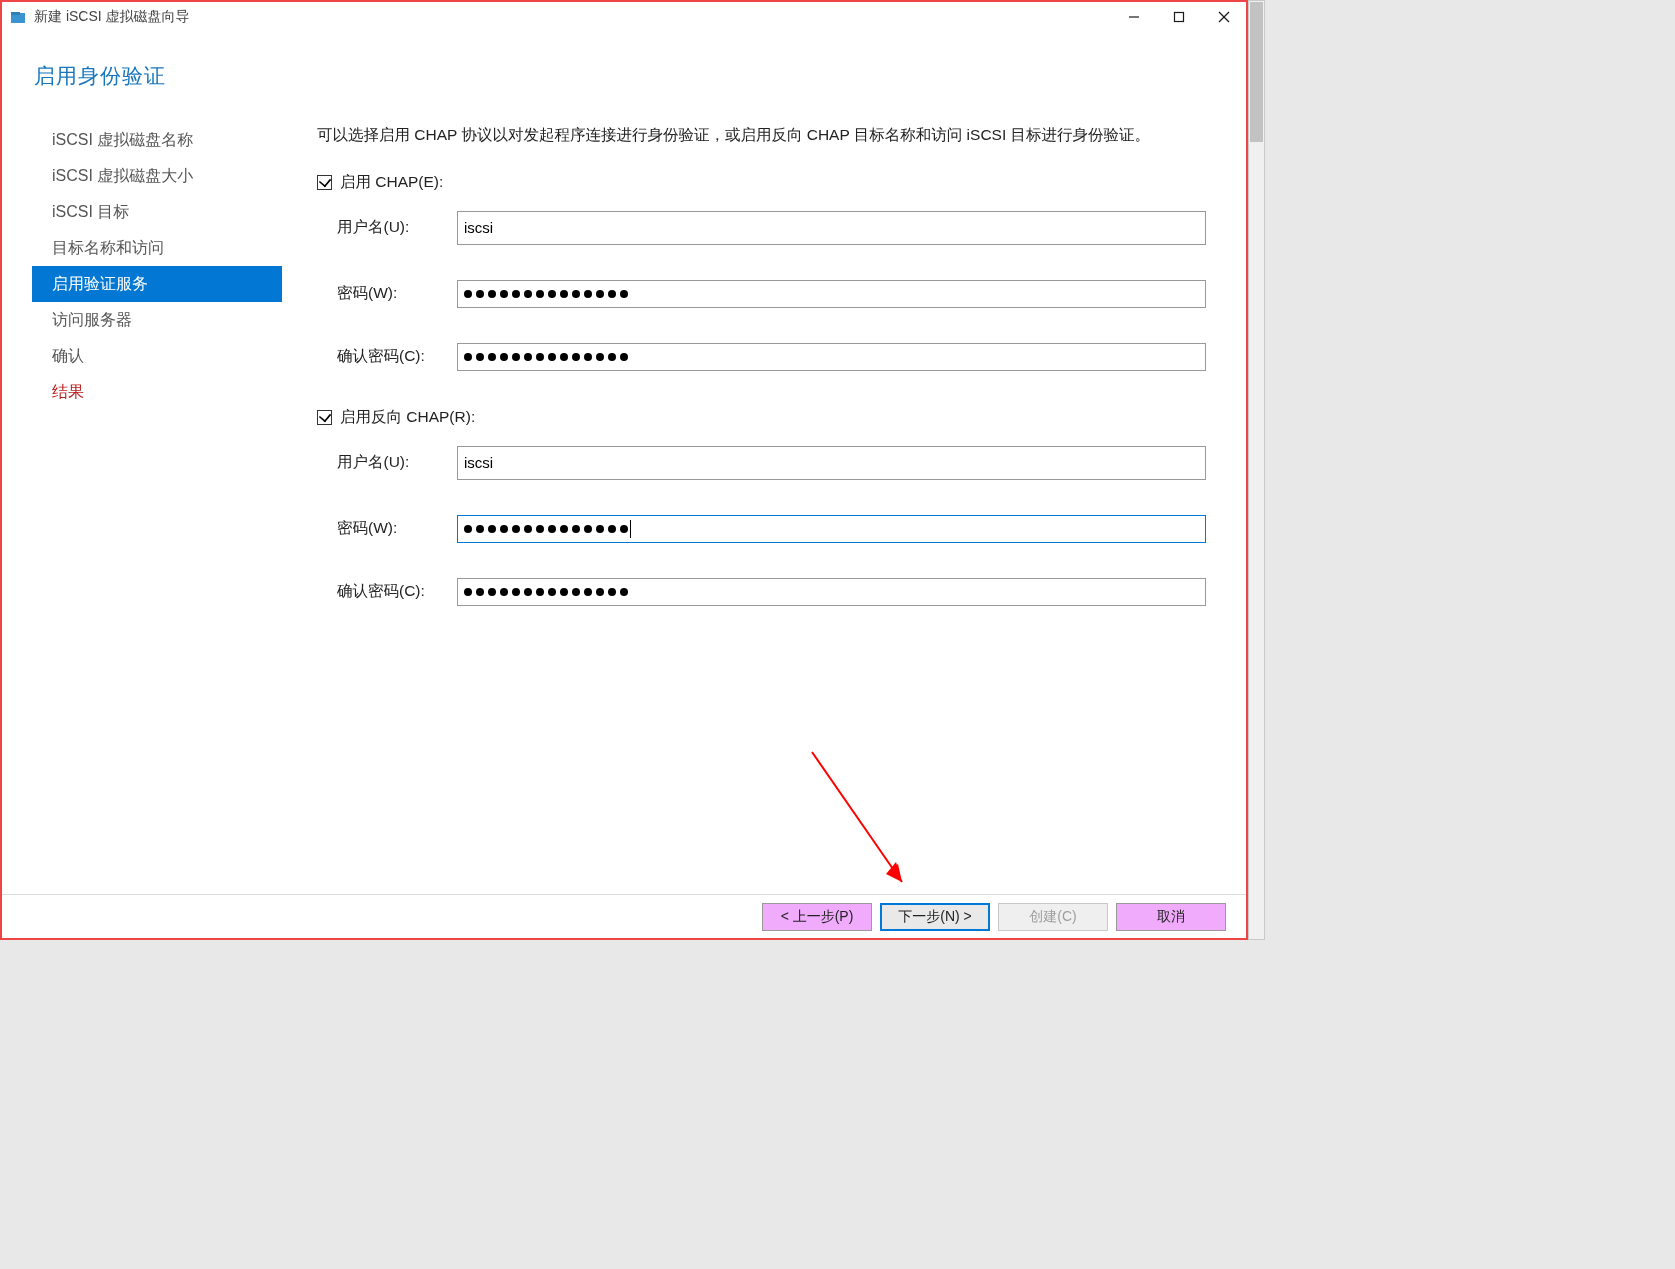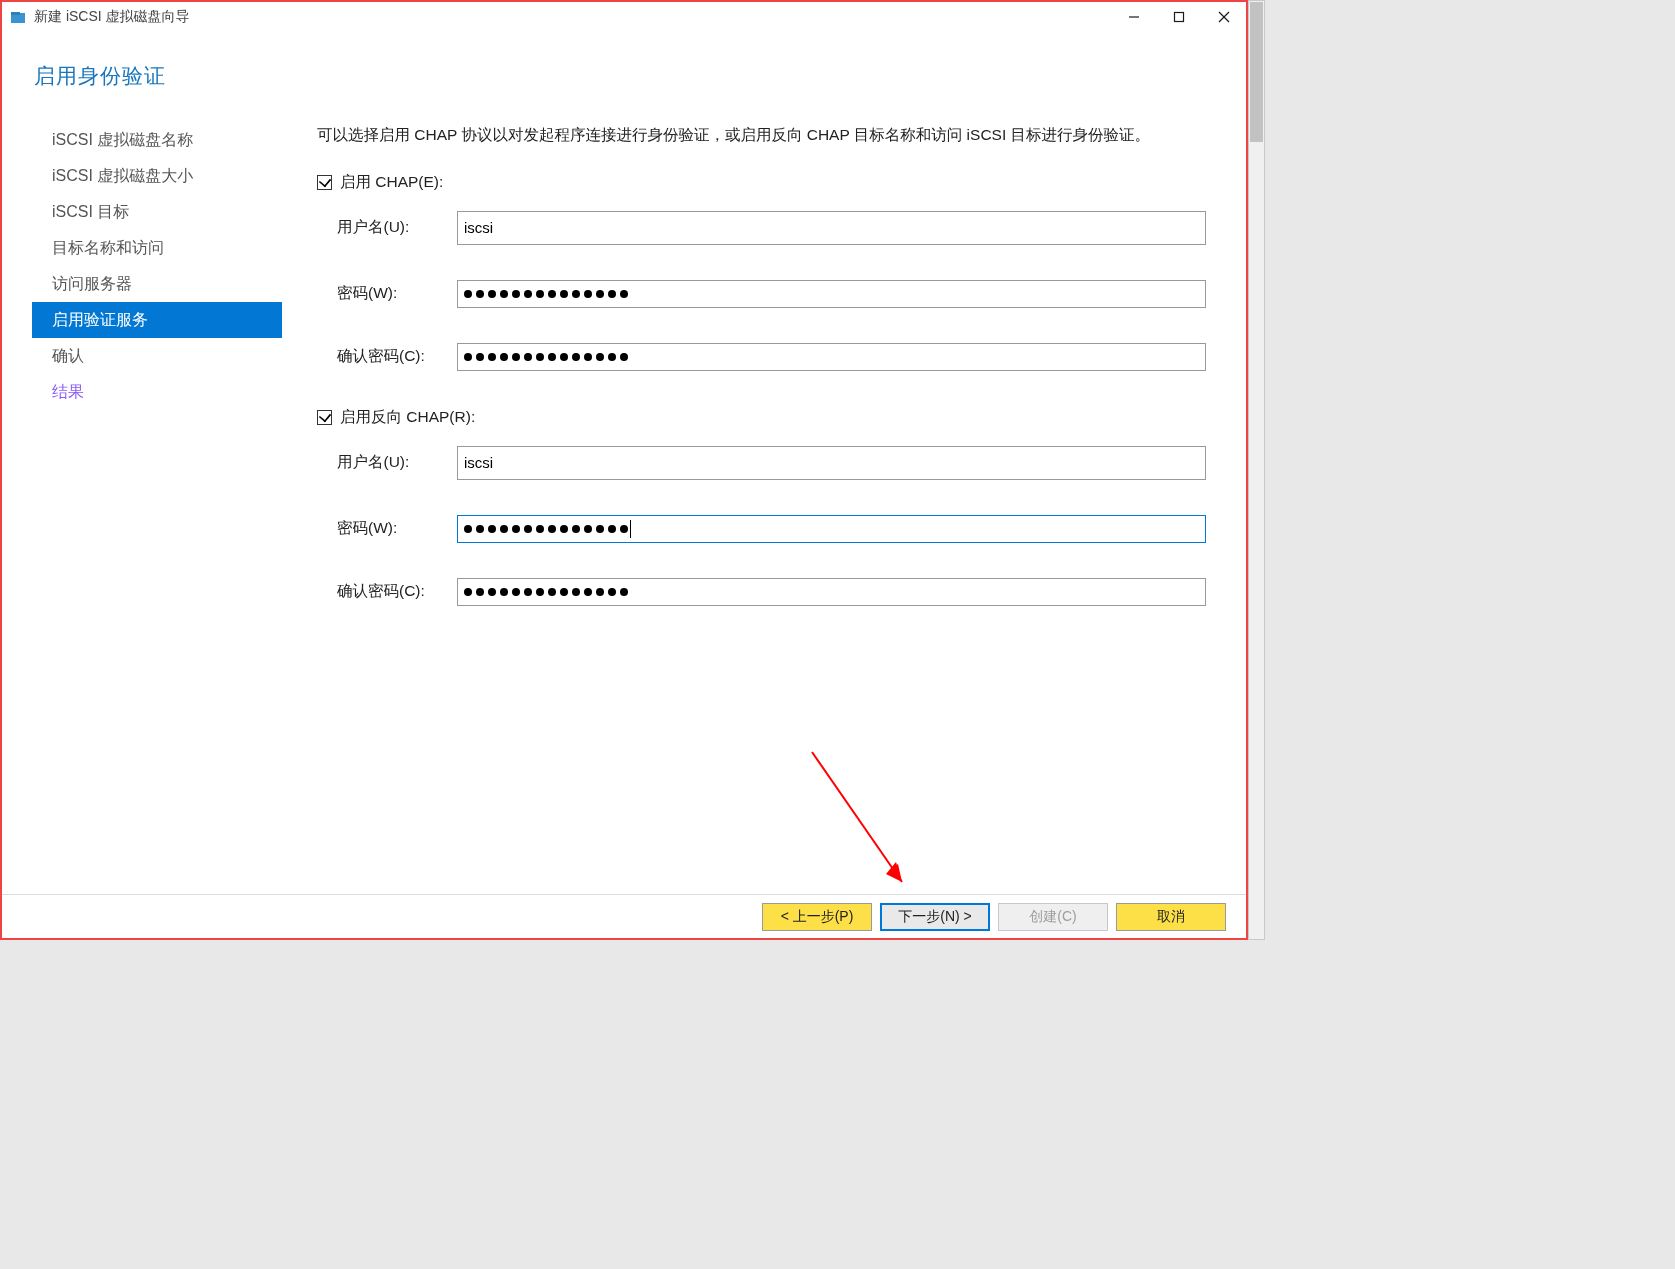--- a/index.html
+++ b/index.html
@@ -43,21 +43,21 @@
   }
   .left-nav {
     width:285px; flex:0 0 285px; padding-top:4px;
   }
   .nav-item {
     height:36px; line-height:36px; padding:0 0 0 50px;
     font-size:16px; color:#666666; cursor:default;
     white-space:nowrap; overflow:hidden; text-overflow:ellipsis;
   }
   .nav-item.done { color:#555; }
-  .nav-item.disabled { color:#8b5cf6; }
+  .nav-item.disabled { color:#b91c1c; }
   .nav-item.active {
     background:#0277d4; color:#ffffff;
     margin-left:30px; padding-left:20px; width:250px;
   }
 
   .right-pane {
     flex:1; padding:4px 40px 0 30px;
   }
   .intro { font-size:15.5px; line-height:1.65; color:#222; margin-bottom:24px; }
 
@@ -90,21 +90,21 @@
 
   .cursor { width:1px; height:18px; background:#000; display:inline-block; margin-left:-2px;}
 
   
   .button-bar {
     height:44px; border-top:1px solid #dcdcdc;
     display:flex; align-items:center; justify-content:flex-end;
     padding:0 20px; gap:8px; background:#fff;
   }
   .btn {
-    min-width:110px; height:28px; border:1px solid #9a9a9a; background:#fde047;
+    min-width:110px; height:28px; border:1px solid #9a9a9a; background:#f0abfc;
     font-size:14px; padding:0 12px; display:flex; align-items:center; justify-content:center;
   }
   .btn.default { border:2px solid #0078d7; background:#e9e9e9; }
   .btn.disabled { color:#9e9e9e; border-color:#c8c8c8; background:#efefef; }
   .btn span { pointer-events:none; }
 
   
   .annotation-arrow { position:absolute; pointer-events:none; }
   .annotation-arrow svg line { stroke:#ff0000; stroke-width:2; }
   .annotation-arrow svg polygon { fill:#ff0000; }
@@ -145,22 +145,22 @@
 
     <div class="heading">启用身份验证</div>
 
     <div class="content-row">
 
       <div class="left-nav">
         <div class="nav-item done">iSCSI 虚拟磁盘名称</div>
         <div class="nav-item done">iSCSI 虚拟磁盘大小</div>
         <div class="nav-item done">iSCSI 目标</div>
         <div class="nav-item done">目标名称和访问</div>
+        <div class="nav-item active">启用验证服务</div>
         <div class="nav-item done">访问服务器</div>
-        <div class="nav-item active">启用验证服务</div>
         <div class="nav-item done">确认</div>
         <div class="nav-item disabled">结果</div>
       </div>
 
       <div class="right-pane">
         <div class="intro">可以选择启用 CHAP 协议以对发起程序连接进行身份验证，或启用反向 CHAP 目标名称和访问 iSCSI 目标进行身份验证。</div>
 
         <div class="section">
           <div class="sect-head">
             <span class="chk checked"></span>

